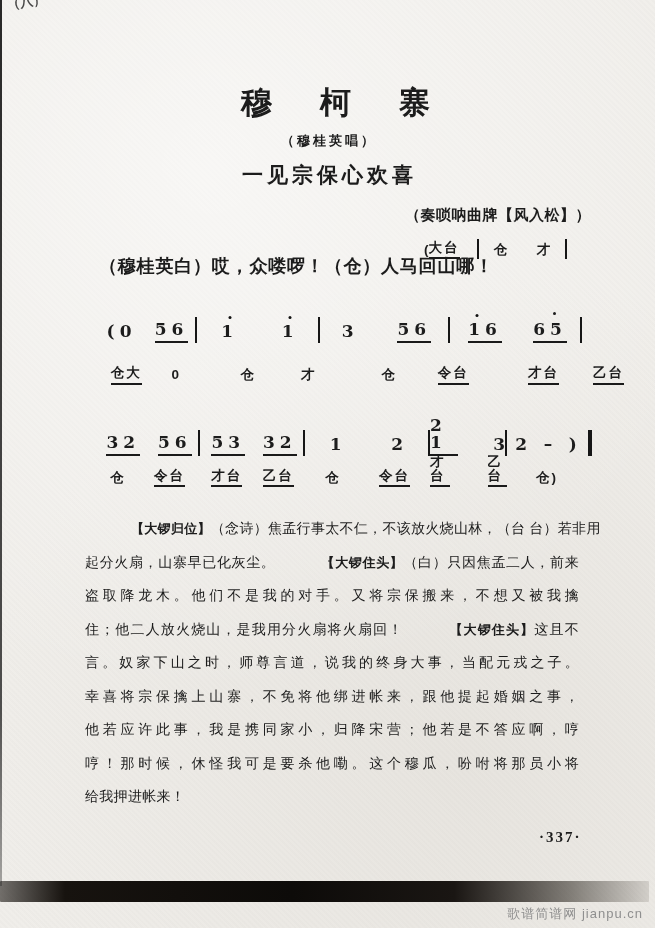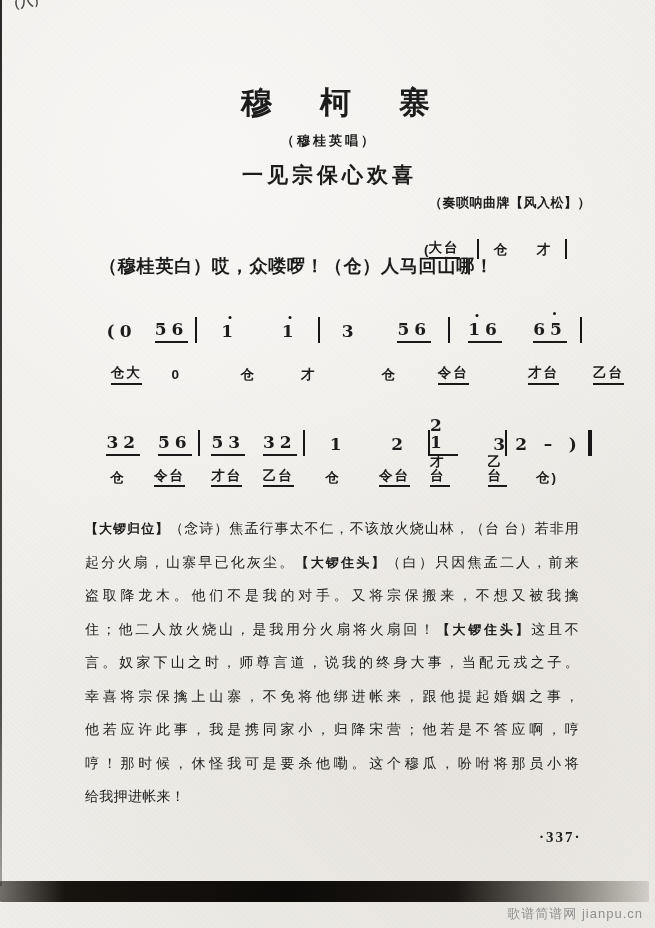--- a/index.html
+++ b/index.html
@@ -10,21 +10,21 @@
       radial-gradient(circle at 32% 18%, rgba(255,255,255,.55), transparent 60%),
       radial-gradient(circle at 72% 82%, rgba(198,192,182,.22), transparent 55%),
       repeating-linear-gradient(45deg, rgba(0,0,0,.012) 0 2px, transparent 2px 4px);
     font-family:"Liberation Serif", serif;
     color:#1c1c1c;
   }
   #corner-mark{position:absolute;left:7px;top:-7px;font-size:13px;font-weight:bold;transform:rotate(-9deg);opacity:.8;}
   #title{position:absolute;left:0;right:0;top:82px;text-align:center;font-size:31px;font-weight:bold;letter-spacing:48px;text-indent:48px;margin-left:16px;}
   #singer-note{position:absolute;left:0;right:0;top:132px;text-align:center;font-size:13px;font-weight:bold;letter-spacing:3px;text-indent:3px;}
   #song-title{position:absolute;left:0;right:0;top:161px;text-align:center;font-size:21px;font-weight:bold;letter-spacing:4px;text-indent:4px;}
-  #tune-note{position:absolute;right:64px;top:194px;font-size:13px;font-weight:bold;letter-spacing:.5px;}
+  #tune-note{position:absolute;right:64px;top:206px;font-size:15px;font-weight:bold;letter-spacing:.5px;}
   #speech-text{position:absolute;left:99px;top:254px;font-size:18px;font-weight:700;letter-spacing:.8px;}
   #speech-tail{position:absolute;left:424px;top:239px;}
 
   .nrow{position:absolute;left:95px;display:flex;align-items:flex-end;}
   #line1{top:302px;}
   #perc1{top:347px;gap:10px;}
   #line2{top:417px;}
   #perc2{top:455px;}
   .m{display:flex;justify-content:space-around;align-items:flex-end;}
   #line1 .m0,#perc1 .m0{width:100px;}
@@ -48,21 +48,21 @@
   .kind-perc .bar{height:18px;}
   #speech-tail .bar{height:20px;background:#161616;visibility:visible;}
   .bar.none{visibility:hidden;}
   .bar.final{width:3.5px;margin-left:3px;}
   .ch{position:relative;display:inline-block;}
   .ch.hd::before{content:"";position:absolute;top:-7px;left:50%;width:3px;height:3px;background:#111;border-radius:50%;transform:translateX(-50%);}
 
   #monologue{position:absolute;left:85px;top:512px;width:494px;font-size:14px;letter-spacing:.3px;}
   .mline{line-height:33.5px;text-align:justify;text-align-last:justify;text-justify:inter-character;white-space:nowrap;}
   .mline:last-child{text-align-last:left;}
-  .lbl{font-family:"Liberation Sans", sans-serif;font-weight:bold;font-size:13px;}
+  .lbl{font-family:"Liberation Sans", sans-serif;font-weight:bold;font-size:13px;margin-left:46px;}
 
   #page-number{position:absolute;left:539px;top:829px;font-size:15px;font-weight:600;letter-spacing:2px;}
   #bottom-band{position:absolute;left:0;top:881px;width:649px;height:21px;border-radius:1px;
     background:linear-gradient(90deg, rgba(30,26,22,.6) 0%, #17130f 10%, #0d0b09 45%, #1a1613 70%, rgba(45,40,33,.55) 88%, rgba(70,62,52,.15) 100%);}
   #left-edge{position:absolute;left:0;top:0;width:2px;height:886px;
     background:linear-gradient(rgba(18,18,18,.9), rgba(25,25,25,.75) 80%, rgba(25,25,25,.35));}
   #watermark{position:absolute;right:12px;top:905px;font-size:13px;color:#8f8f8f;font-family:"Liberation Sans", sans-serif;letter-spacing:1px;}
   .speck{position:absolute;background:#1d1d1d;border-radius:50%;}
   #speck1{left:553px;top:312px;width:3px;height:3px;}
   #speck2{left:328px;top:560px;width:2px;height:2px;opacity:.6;}

